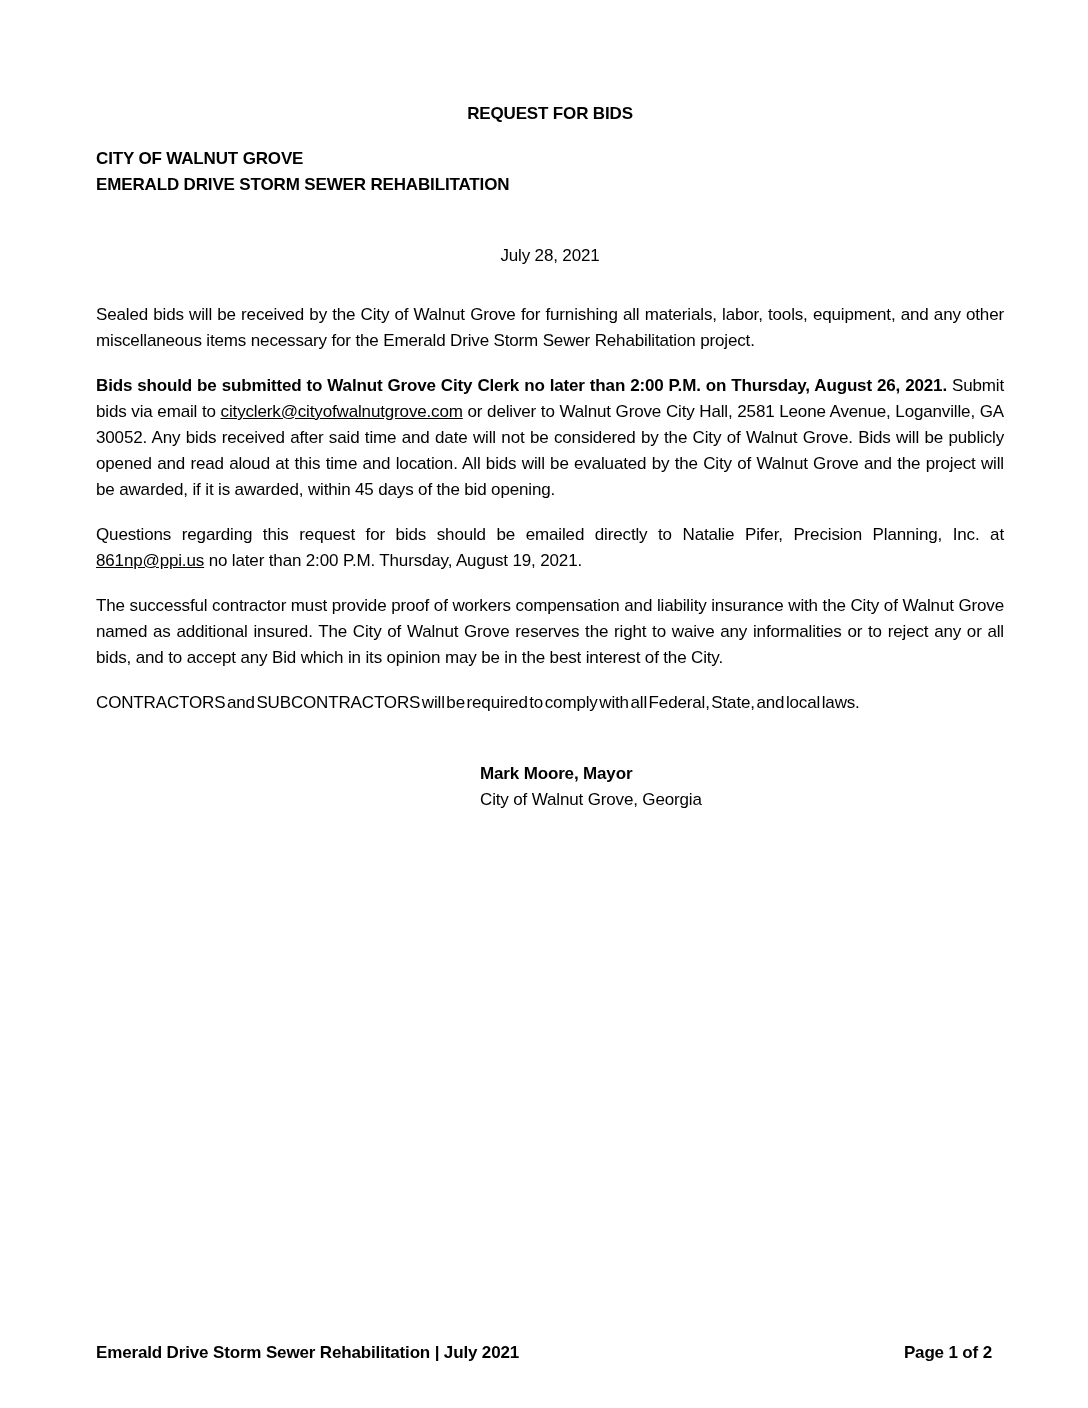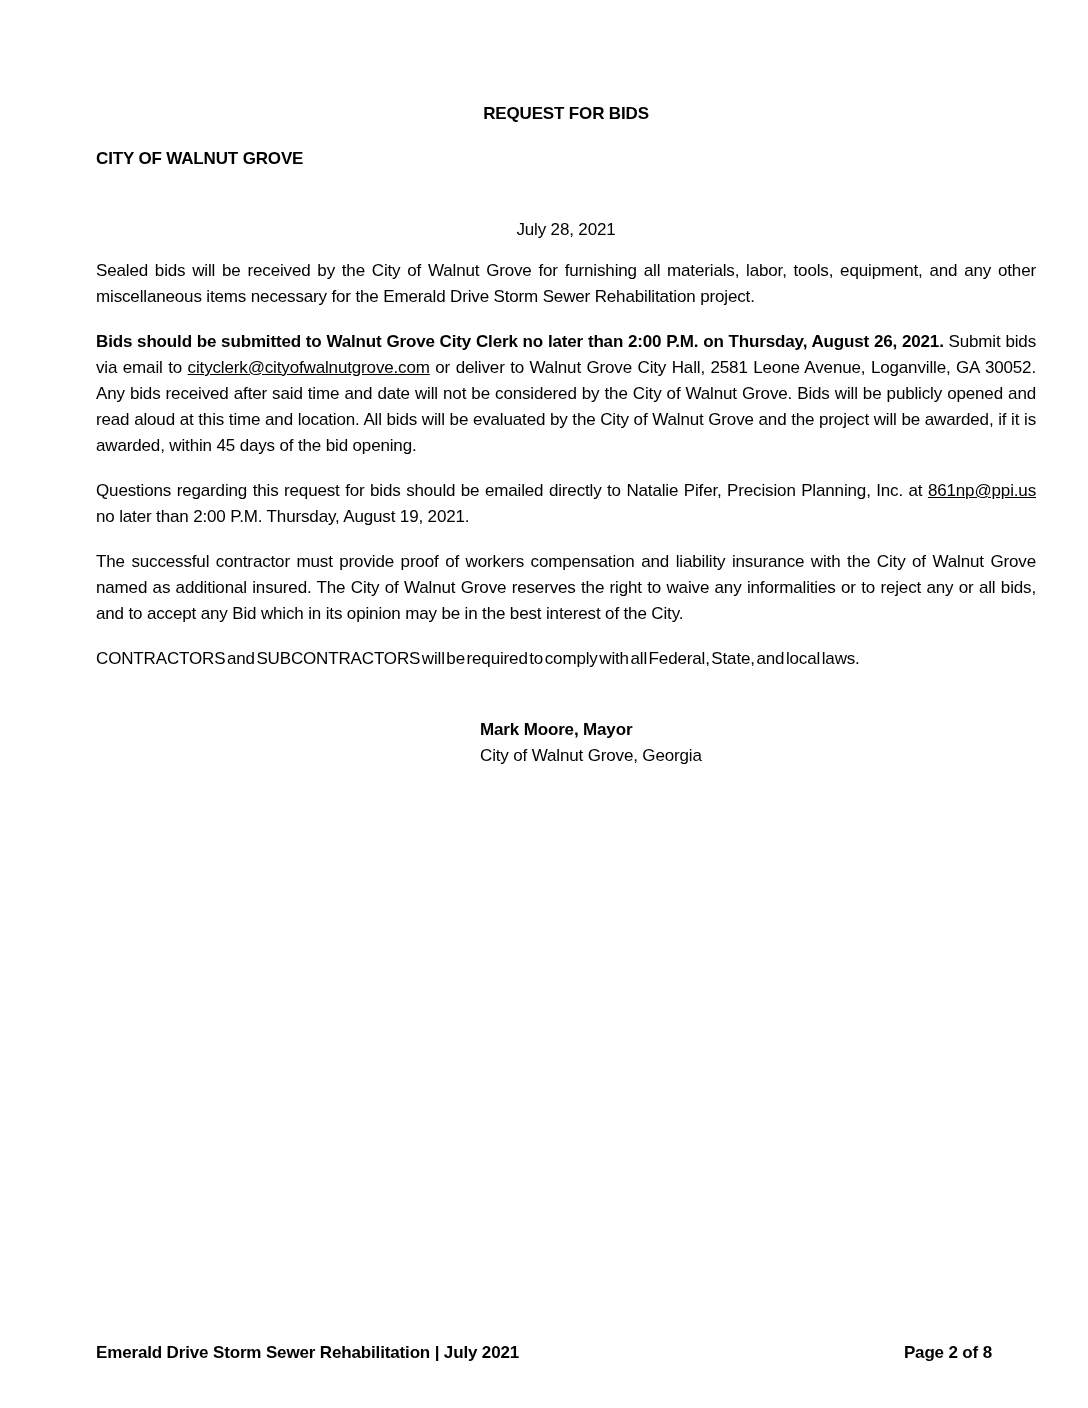--- a/index.html
+++ b/index.html
@@ -7,40 +7,40 @@
   .page {
     position: relative;
     width: 1088px;
     height: 1408px;
     margin: 0 auto;
     background: #ffffff;
     color: #000000;
     font-family: "Liberation Sans", "DejaVu Sans", sans-serif;
     font-size: 17px;
     letter-spacing: -0.15px;
-    padding: 101px 52px 0 96px;
+    padding: 101px 84px 0 96px;
     overflow: hidden;
   }
   .bold { font-weight: bold; }
   h1.doc-title {
     font-size: 17px;
     font-weight: bold;
     text-align: center;
     margin: 0 0 19px 0;
     line-height: 26px;
   }
   .subtitle {
     font-weight: bold;
     line-height: 26px;
     margin: 0 0 45px 0;
   }
   .doc-date {
     text-align: center;
     line-height: 26px;
-    margin: 0 0 15px 0;
+    margin: 0 0 33px 0;
   }
   p.body-para {
     margin: 0 0 19px 0;
     line-height: 26px;
     text-align: justify;
   }
   p.body-para.mb-xl { margin-bottom: 45px; }
   p.body-para.tight { word-spacing: -3px; }
   a.email-link {
     color: #000000;
@@ -67,20 +67,21 @@
 </style>
 </head>
 <body>
 
 <div class="page">
 
   <h1 class="doc-title">REQUEST FOR BIDS</h1>
 
   <div class="subtitle">
     <div>CITY OF WALNUT GROVE</div>
+    <div>EMERALD DRIVE STORM SEWER REHABILITATION</div>
   </div>
 
   <div class="doc-date">July 28, 2021</div>
 
   <p class="body-para">Sealed bids will be received by the City of Walnut Grove for furnishing all materials, labor, tools, equipment, and any other miscellaneous items necessary for the Emerald Drive Storm Sewer Rehabilitation project.</p>
 
   <p class="body-para">
     <span class="bold">Bids should be submitted to Walnut Grove City Clerk no later than 2:00 P.M. on Thursday, August 26, 2021.</span><span> Submit bids via email to </span><a class="email-link">cityclerk@cityofwalnutgrove.com</a><span> or deliver to Walnut Grove City Hall, 2581 Leone Avenue, Loganville, GA 30052. Any bids received after said time and date will not be considered by the City of Walnut Grove.  Bids will be publicly opened and read aloud at this time and location. All bids will be evaluated by the City of Walnut Grove and the project will be awarded, if it is awarded, within 45 days of the bid opening.</span>
   </p>
 
@@ -94,16 +95,16 @@
 
   <p class="body-para tight mb-xl">CONTRACTORS and SUBCONTRACTORS will be required to comply with all Federal, State, and local laws.</p>
 
   <div class="signature-block">
     <div class="signature-name">Mark Moore, Mayor</div>
     <div>City of Walnut Grove, Georgia</div>
   </div>
 
   <div class="footer">
     <span>Emerald Drive Storm Sewer Rehabilitation | July 2021</span>
-    <span>Page 2 of 8</span>
+    <span>Page 1 of 2</span>
   </div>
 
 </div>
 
 </body></html>

